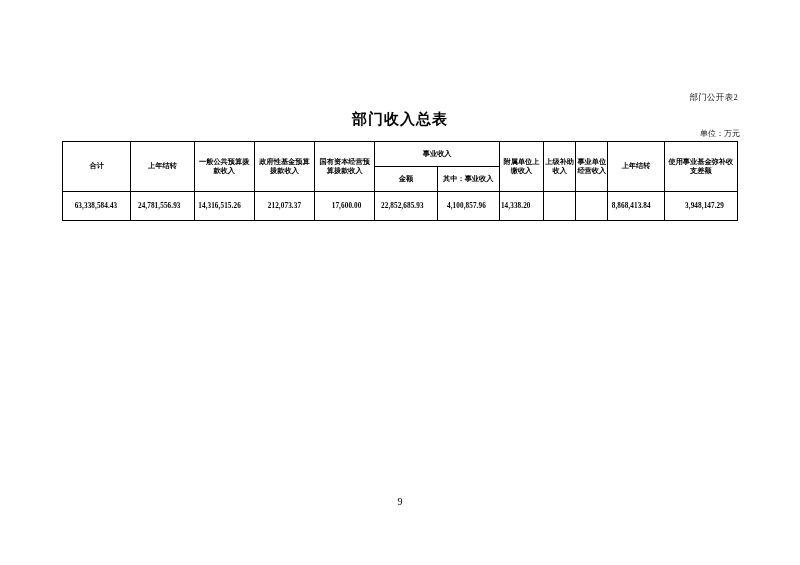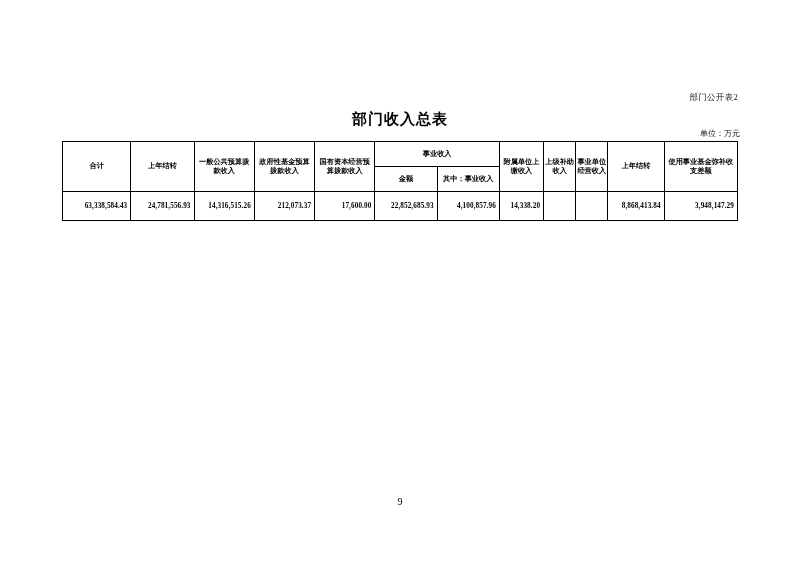--- a/index.html
+++ b/index.html
@@ -74,21 +74,21 @@
   th.hdr-group {
     height: 16px;
   }
   th.hdr-sub {
     height: 28px;
   }
   table.sheet td.val {
     text-align: right;
     vertical-align: middle;
     height: 26px;
-    padding-right: 3px;
+    padding-right: 13px;
     font-size: 7.2px;
     letter-spacing: 0.1px;
   }
   .page-number {
     position: absolute;
     top: 496px;
     left: 0;
     width: 800px;
     text-align: center;
     font-size: 10px;

